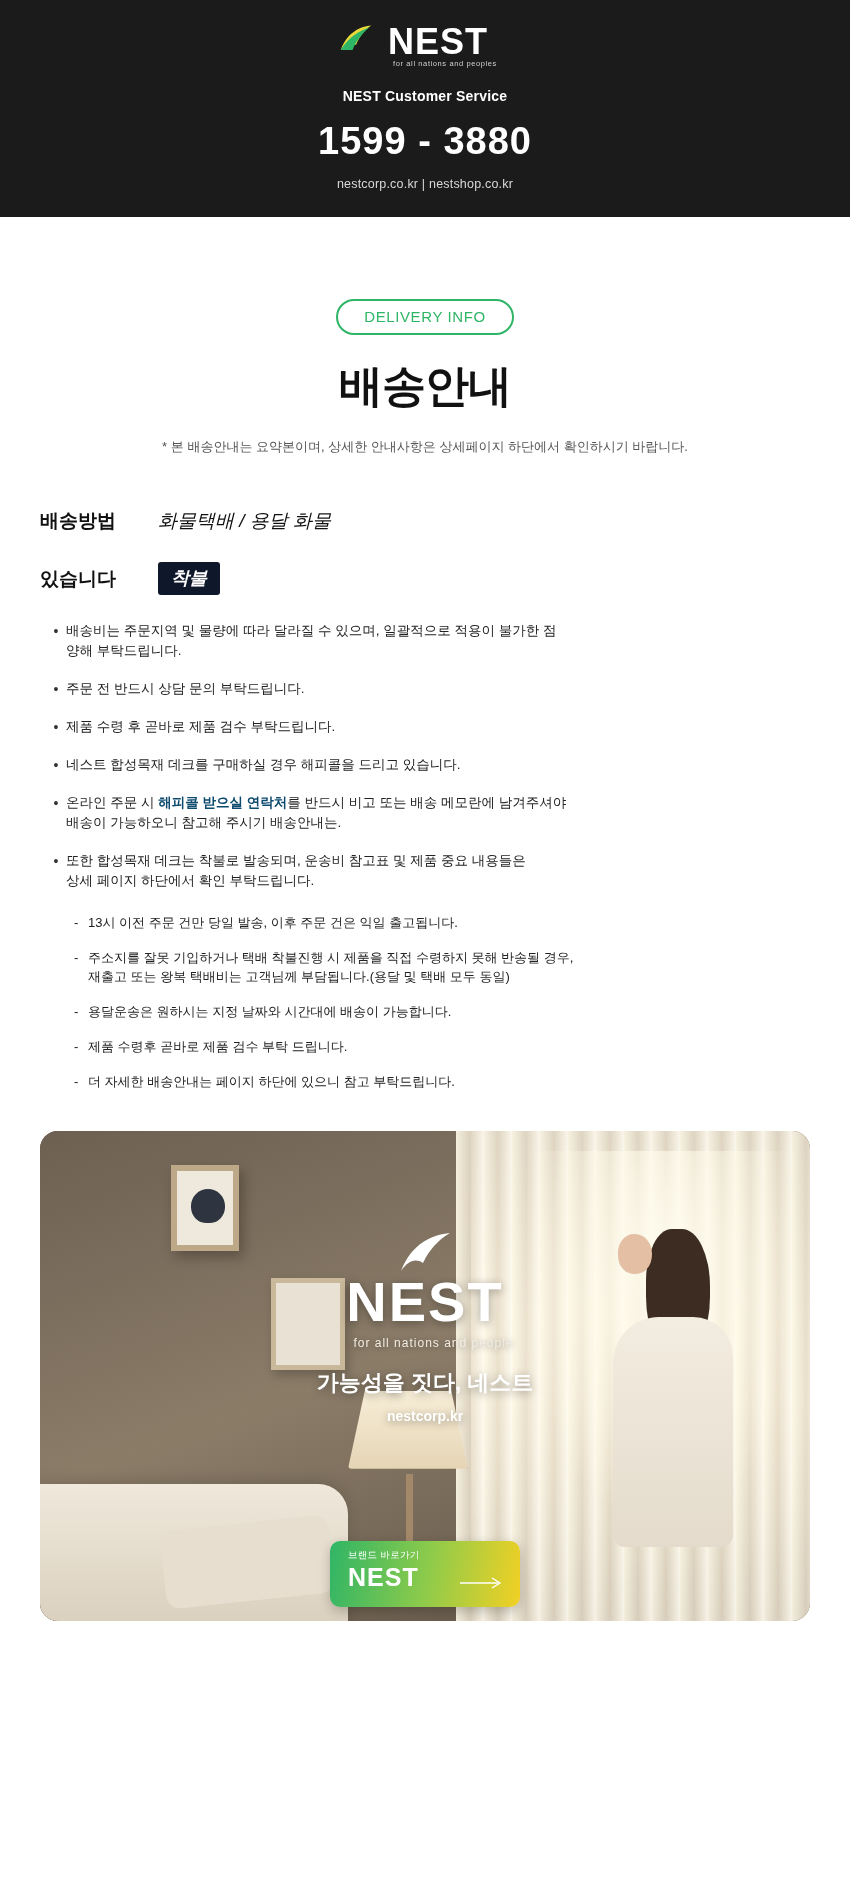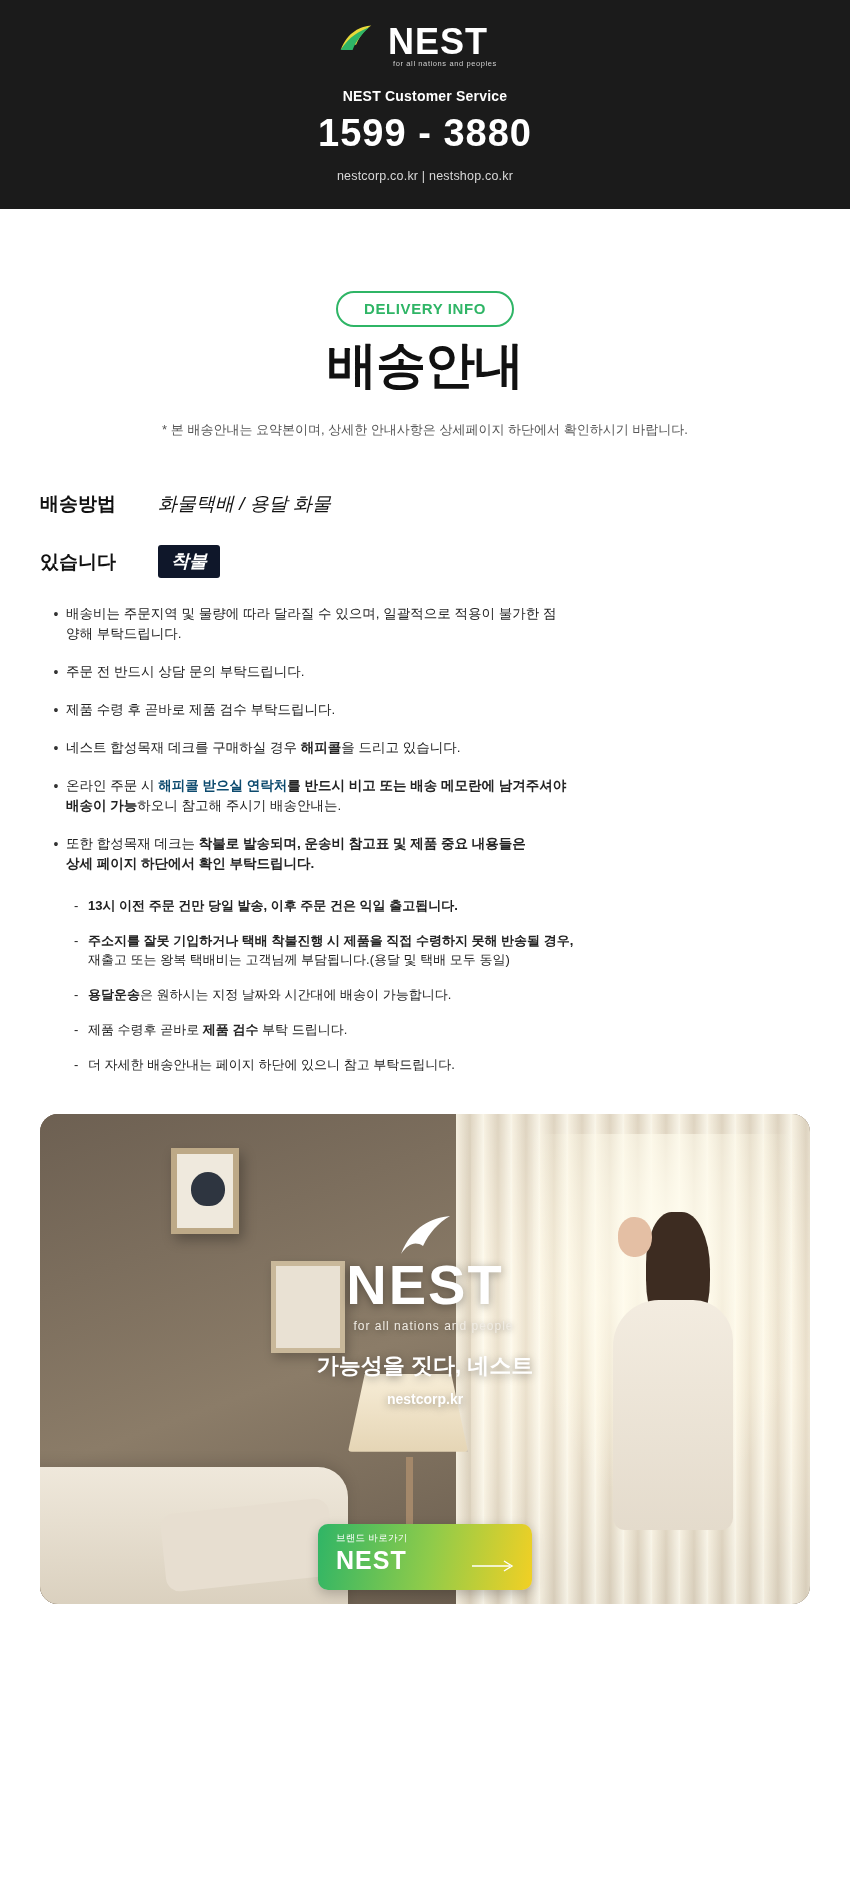--- a/index.html
+++ b/index.html
@@ -57,21 +57,21 @@
     font-size: 14px;
     font-weight: bold;
     margin-top: 14px;
     letter-spacing: 0.2px;
   }
   .cs-phone {
     color: #ffffff;
     font-size: 38px;
     font-weight: bold;
     letter-spacing: 1px;
-    margin-top: 8px;
+    margin-top: 16px;
   }
   .cs-sites {
     color: #d8d8d8;
     font-size: 12.5px;
     margin-top: 14px;
     letter-spacing: 0.2px;
   }
 
   
   .content {
@@ -80,30 +80,30 @@
   .pill-wrap {
     text-align: center;
     margin-top: 82px;
   }
   .pill {
     display: inline-block;
     border: 2px solid #2fb566;
     color: #2fb566;
     border-radius: 20px;
     font-size: 15px;
-    font-weight: bold;
+    font-weight: normal;
     letter-spacing: 0.6px;
     padding: 7px 26px 8px 26px;
   }
   .big-title {
     text-align: center;
-    font-size: 50px;
+    font-size: 44px;
     font-weight: bold;
     color: #111;
-    margin-top: 5px;
+    margin-top: 22px;
     letter-spacing: -1px;
   }
   .sub-note {
     text-align: center;
     font-size: 13px;
     color: #555;
     margin-top: 22px;
   }
 
   
@@ -149,21 +149,21 @@
     color: #333;
     font-size: 14px;
     line-height: 20px;
     text-align: center;
   }
   .bullet .txt {
     font-size: 13.5px;
     line-height: 20px;
     color: #222;
   }
-  .b { font-weight: bold; text-align: right; }
+  .b { font-weight: normal; text-align: right; }
   .hl { color: #0c4a6e; font-weight: bold; }
 
   .sub-bullets {
     margin-top: 22px;
     padding-left: 34px;
   }
   .sub-bullet {
     display: flex;
     margin-bottom: 16px;
   }
@@ -337,21 +337,21 @@
     font-size: 14px;
     font-weight: bold;
     margin-top: 10px;
     text-shadow: 0 2px 8px rgba(0,0,0,0.4);
   }
   .brand-btn {
     position: absolute;
     left: 50%;
     transform: translateX(-50%);
     bottom: 14px;
-    width: 214px;
+    width: 190px;
     height: 66px;
     border-radius: 10px;
     background: linear-gradient(100deg,#2fb566 0%, #8fcb4a 52%, #f2d024 100%);
     box-shadow: 0 4px 12px rgba(0,0,0,0.22);
     z-index: 6;
     padding: 8px 0 0 18px;
   }
   .brand-btn .small {
     color: #ffffff;
     font-size: 9.5px;

